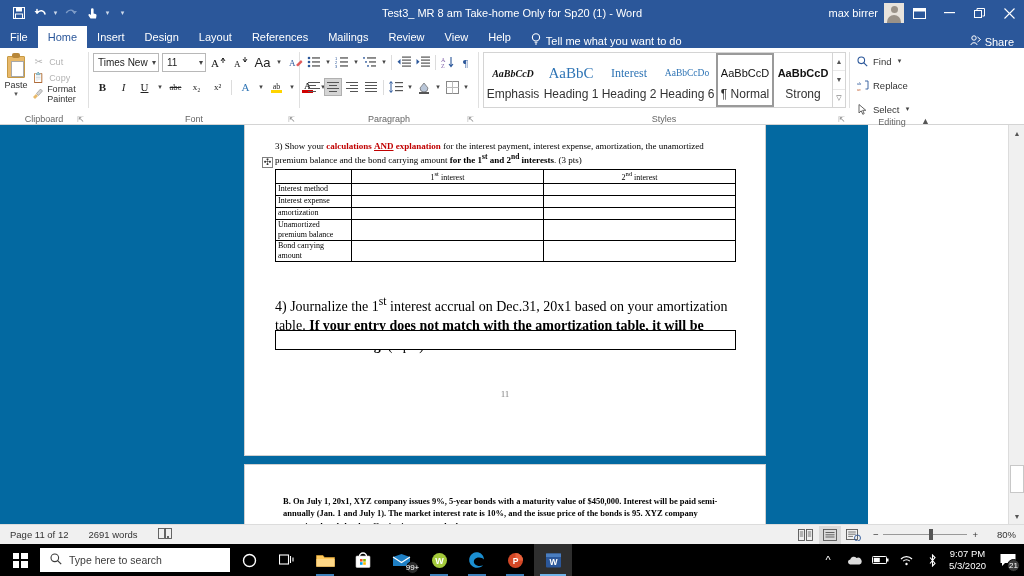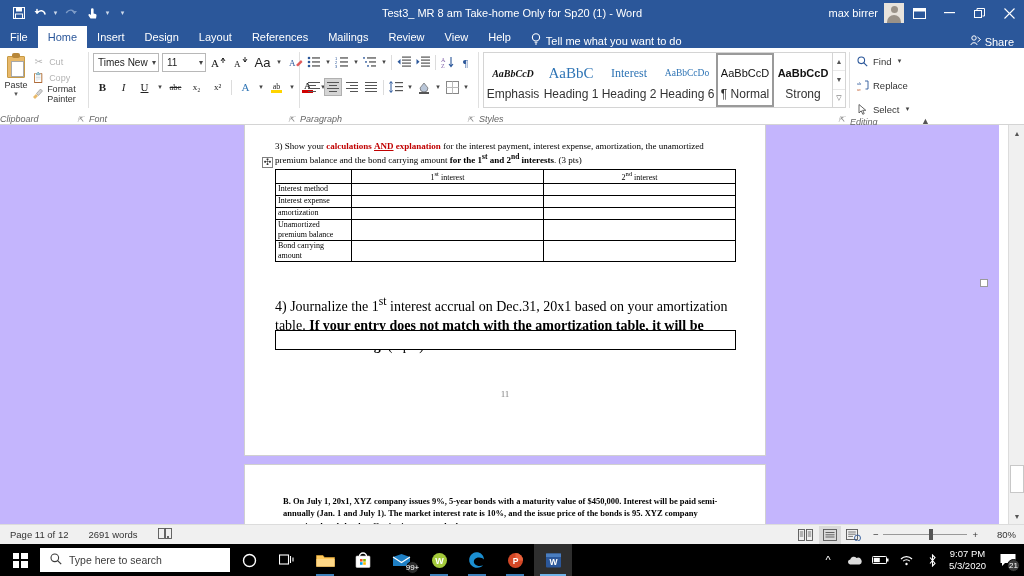--- a/index.html
+++ b/index.html
@@ -66,21 +66,21 @@
   
   .ribbon {
     position: absolute; top: 48px; left: 0; width: 1024px; height: 77px;
     background: #ffffff; border-bottom: 1px solid #d4d4d4;
     display: flex; align-items: stretch;
   }
   .group { position: relative; display:flex; flex-direction: column; height: 77px; }
   .group-body { flex: 1; display: flex; align-items: flex-start; padding-top: 3px; }
   .group-label {
     height: 13px; font-size: 9px; color: #666666; text-align:center;
-    display:flex; align-items:center; position:relative;font-style:italic;
+    display:flex; align-items:center; justify-content:center; position:relative;
   }
   .grp-divider { width:1px; background:#e0e0e0; margin: 4px 0 16px 0; }
   .dlg-launcher {
     position:absolute; right: 4px; bottom: 1px; font-size: 8px; color:#888;
   }
 
   
   .clipboard { width: 88px; }
   .paste-btn {
     width: 44px; display:flex; flex-direction:column; align-items:center; padding-top:2px;
@@ -151,22 +151,22 @@
   .ss-btn { flex:1; display:flex; align-items:center; justify-content:center; font-size:7px; color:#555; border-bottom:1px solid #e8e8e8;}
 
   
   .editgrp { width: 84px; }
   .edit-cmds { display:flex; flex-direction:column; padding-left:6px; padding-top:2px; gap:8px;}
   .edit-cmd { display:flex; align-items:center; gap:4px; font-size:9.5px; color:#333; height:16px;}
   .collapse-ribbon { position:absolute; right:4px; bottom:1px; font-size:9px; color:#555;}
 
   
   .docarea {
-    position: absolute; top: 125px; left: 0; width: 999px; height: 399px;
-    background: #c4b5fd; overflow: hidden;
+    position: absolute; top: 125px; left: 0; width: 868px; height: 399px;
+    background: #0369a1; overflow: hidden;
   }
   .page {
     position: absolute; left: 245px; width: 520px; background: #ffffff;
     box-shadow: 0 0 0 1px #d0d0d0;
   }
   #page1 { top: -1px; height: 331px; }
   #page2 { top: 340px; height: 120px; }
 
   .doc-text { font-family: "Liberation Serif", serif; color: #000000; }
   .q3 { position:absolute; left: 30px; top: 16px; width: 462px; font-size: 9px; line-height: 1.35; }

